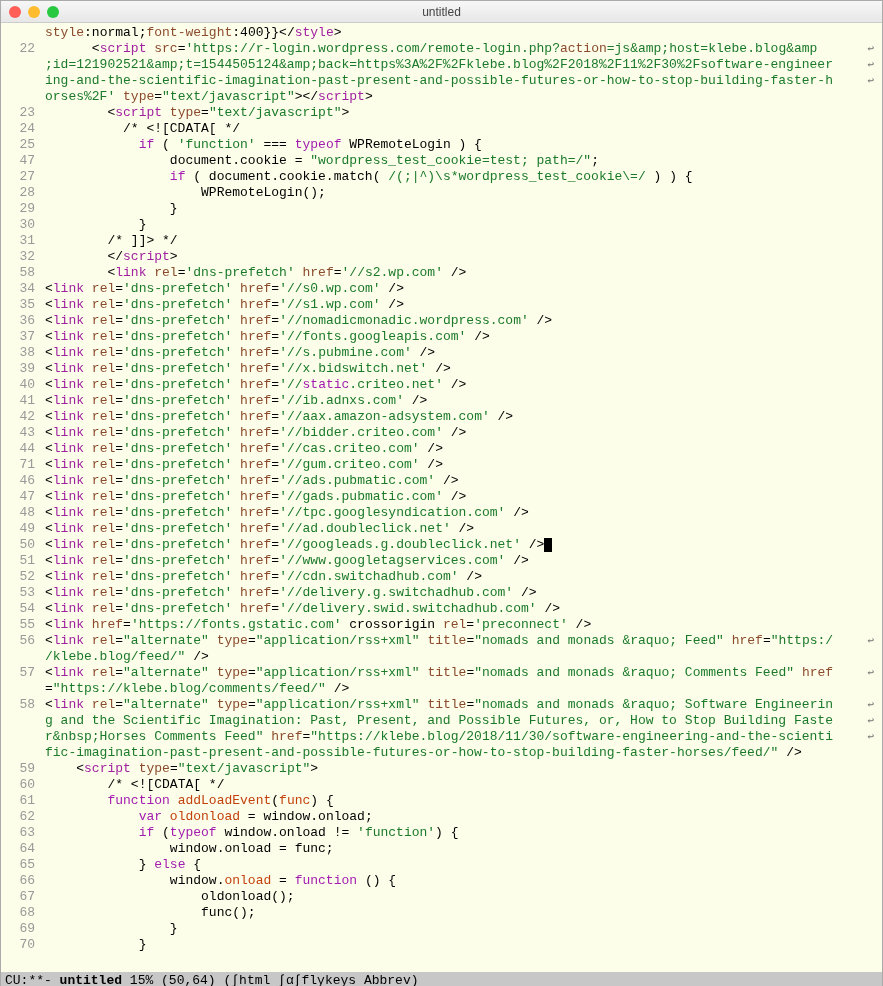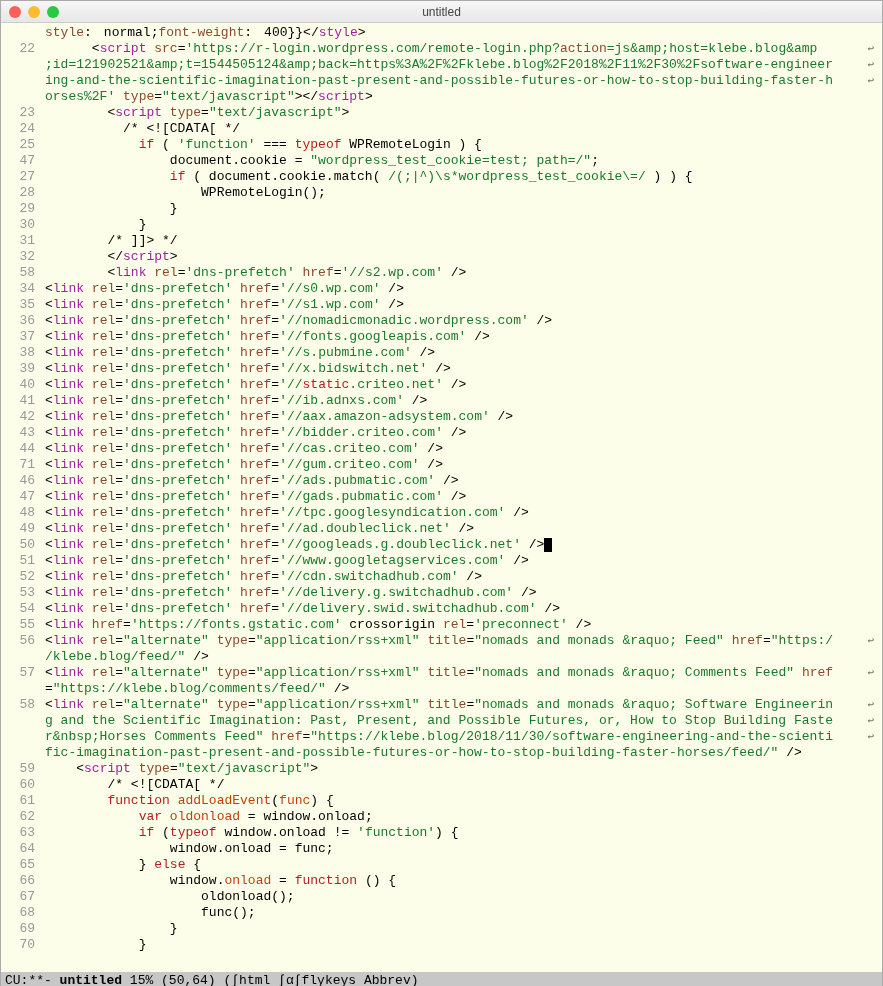--- a/index.html
+++ b/index.html
@@ -12,22 +12,22 @@
   .title { position:absolute; left:0; right:0; text-align:center; font-family:-apple-system,Helvetica,Arial,sans-serif; font-size:12px; color:#444; }
   .editor { background:#fdfeea; display:flex; min-height:930px; }
   .gutter { width:40px; padding:2px 6px 19px 2px; text-align:right; color:#999; user-select:none; }
   .gutter div { line-height:16px; height:16px; }
   .code { flex:1; padding:2px 4px; line-height:16px; white-space:pre-wrap; word-break:break-all; }
   .line { min-height:16px; }
   .c-key { color:#a020a0; } 
   .c-attr { color:#8b4a2b; } 
   .c-str { color:#1a7a2a; }
   .c-var { color:#c2410c; }
-  .c-kw2 { color:#b91c1c; } 
-  .c-txt { color:#000;margin-left:12px; }
+  .c-kw2 { color:#a21caf; } 
+  .c-txt { color:#000; }
   .cursor { display:inline-block; width:8px; height:14px; background:#000; vertical-align:text-bottom; }
   .cont { color:#777; font-size:11px; float:right; margin-right:4px; }
   .modeline { background:#c7c7c7; color:#000; padding:1px 4px; font-size:13px; height:18px; line-height:16px; }
   .minibuf { background:#fff; height:14px; }
   .bold{font-weight:bold;}
 </style>
 </head>
 <body>
 
 <div class="window">

